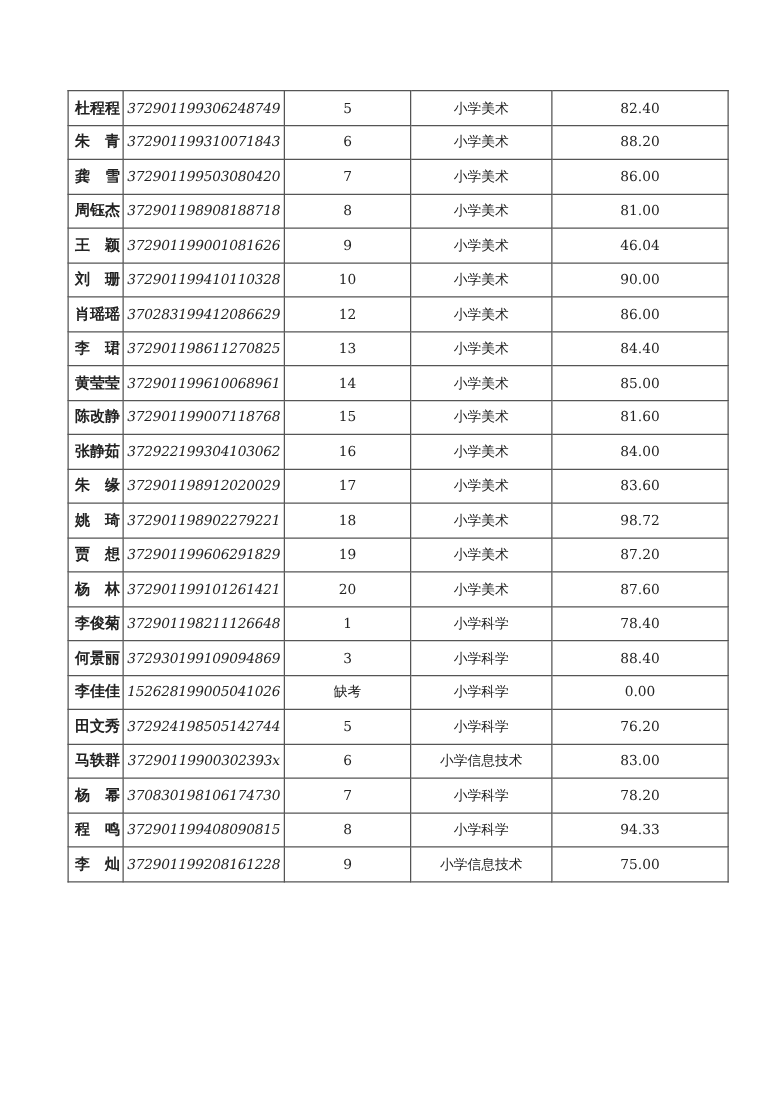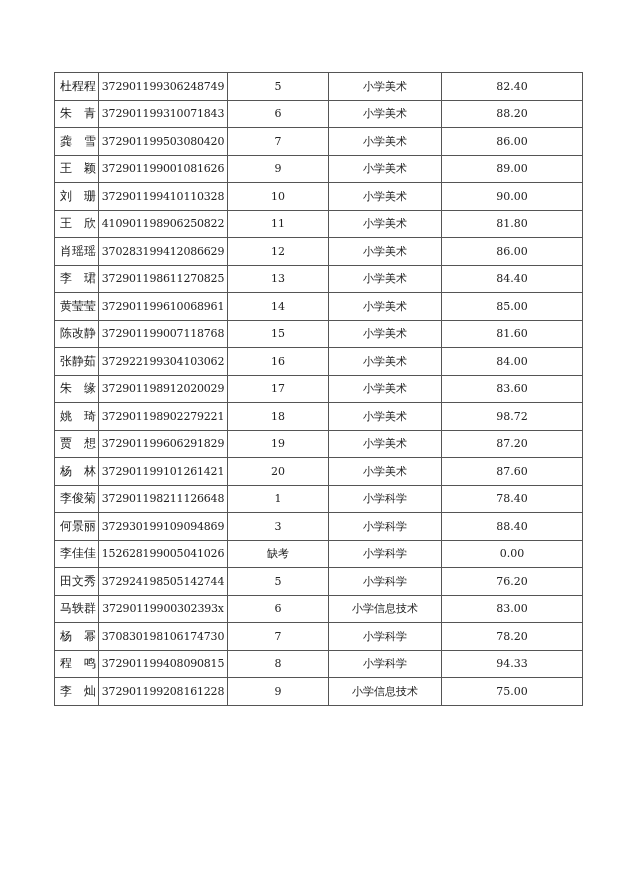--- a/index.html
+++ b/index.html
@@ -4,21 +4,21 @@
 <style>
   html, body { margin: 0; padding: 0; background: #ffffff; }
   body { width: 622px; height: 874px; position: relative; overflow: hidden;
          font-family: "DejaVu Serif", "Liberation Serif", serif; color: #222; }
   table.grid { position: absolute; left: 54px; top: 72px; border-collapse: collapse;
                table-layout: fixed; width: 523px; }
   table.grid td { border: 1px solid #555; height: 26.5px; padding: 0; font-size: 11px;
                   text-align: center; vertical-align: middle; white-space: nowrap; overflow: hidden; }
   table.grid td.name { text-align: left; padding-left: 5px; font-size: 12px; letter-spacing: 0; }
   table.grid td.id { font-size: 11px; letter-spacing: -0.2px; }
-  td.c1 { width: 38px; } td.c2 { width: 128px; } td.c3 { width: 100px; }
+  td.c1 { width: 38px; font-weight: bold; } td.c2 { width: 128px; font-style: italic; } td.c3 { width: 100px; }
   td.c4 { width: 112px; font-family: Liberation Mono, monospace; } td.c5 { width: 140px; }
 </style>
 </head>
 <body>
 
 <table class="grid">
   <tbody id="tbody">
       <tr>
     <td class="c1 name">杜程程</td>
     <td class="c2 id">372901199306248749</td>
@@ -34,39 +34,39 @@
     <td class="c5">88.20</td>
   </tr>
       <tr>
     <td class="c1 name">龚　雪</td>
     <td class="c2 id">372901199503080420</td>
     <td class="c3">7</td>
     <td class="c4">小学美术</td>
     <td class="c5">86.00</td>
   </tr>
       <tr>
+    <td class="c1 name">周钰杰</td>
+    <td class="c2 id">372901198908188718</td>
+    <td class="c3">8</td>
+    <td class="c4">小学美术</td>
+    <td class="c5">81.00</td>
+  </tr>
+      <tr>
     <td class="c1 name">王　颖</td>
     <td class="c2 id">372901199001081626</td>
     <td class="c3">9</td>
     <td class="c4">小学美术</td>
-    <td class="c5">89.00</td>
+    <td class="c5">46.04</td>
   </tr>
       <tr>
     <td class="c1 name">刘　珊</td>
     <td class="c2 id">372901199410110328</td>
     <td class="c3">10</td>
     <td class="c4">小学美术</td>
     <td class="c5">90.00</td>
-  </tr>
-      <tr>
-    <td class="c1 name">王　欣</td>
-    <td class="c2 id">410901198906250822</td>
-    <td class="c3">11</td>
-    <td class="c4">小学美术</td>
-    <td class="c5">81.80</td>
   </tr>
       <tr>
     <td class="c1 name">肖瑶瑶</td>
     <td class="c2 id">370283199412086629</td>
     <td class="c3">12</td>
     <td class="c4">小学美术</td>
     <td class="c5">86.00</td>
   </tr>
       <tr>
     <td class="c1 name">李　珺</td>

